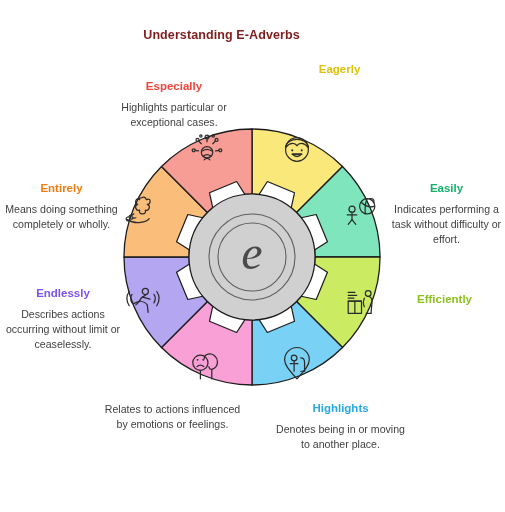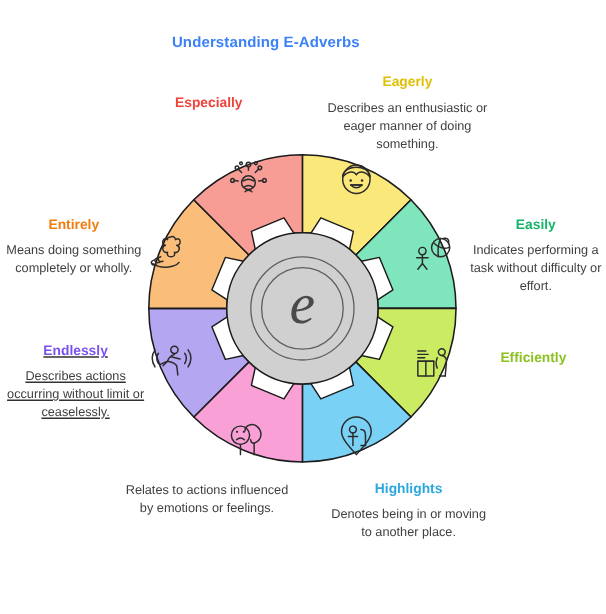--- a/index.html
+++ b/index.html
@@ -17,21 +17,21 @@
   }
 
   #page-title {
     position: absolute;
     top: 28px;
     left: 0;
     width: 443px;
     text-align: center;
     font-size: 12.5px;
     font-weight: bold;
-    color: #3b82f6;
+    color: #7f1d1d;
     letter-spacing: 0.1px;
   }
 
   
   #wheel-wrap {
     position: absolute;
     left: 123px;
     top: 128px;
     width: 258px;
     height: 258px;
@@ -53,21 +53,21 @@
     font-size: 10.6px;
     line-height: 1.42;
     color: #3f3f3f;
     margin: 0;
   }
 
   #callout-especially  { left: 104px;  top: 80px;  width: 140px; }
   #callout-eagerly     { left: 266px;  top: 63px;  width: 147px; }
   #callout-entirely    { left: 2px;    top: 182px; width: 119px; }
   #callout-easily      { left: 389px;  top: 182px; width: 115px; }
-  #callout-endlessly   { left: 1px;    top: 287px; width: 124px; text-decoration: underline; }
+  #callout-endlessly   { left: 1px;    top: 287px; width: 124px; }
   #callout-efficiently { left: 385px;  top: 293px; width: 119px; }
   #callout-emotionally { left: 104px;  top: 402px; width: 137px; }
   #callout-elsewhere   { left: 272px;  top: 402px; width: 137px; }
 </style>
 </head>
 <body>
 
 <div id="page-title">Understanding E-Adverbs</div>
 
 <div id="wheel-wrap">
@@ -181,25 +181,25 @@
     <path d="M12.5,2 L9,2.5"></path>
     <circle cx="-6.5" cy="-13" r="1.2" fill="none"></circle>
     <circle cx="6.5" cy="-13" r="1.2" fill="none"></circle>
         </g>
       </g>
   </svg>
 </div>
 
 <div class="callout" id="callout-especially">
   <p class="c-title" style="color: rgb(240, 67, 58);">Especially</p>
+  <p class="c-desc">Highlights particular or exceptional cases.</p>
 </div>
 
 <div class="callout" id="callout-eagerly">
   <p class="c-title" style="color: rgb(224, 192, 8); text-align: center;">Eagerly</p>
-  <p class="c-desc">Describes an enthusiastic or eager manner of doing something.</p>
 </div>
 
 <div class="callout" id="callout-entirely">
   <p class="c-title" style="color: rgb(240, 124, 16);">Entirely</p>
   <p class="c-desc">Means doing something completely or wholly.</p>
 </div>
 
 <div class="callout" id="callout-easily">
   <p class="c-title" style="color: rgb(22, 178, 106);">Easily</p>
   <p class="c-desc">Indicates performing a task without difficulty or effort.</p>

